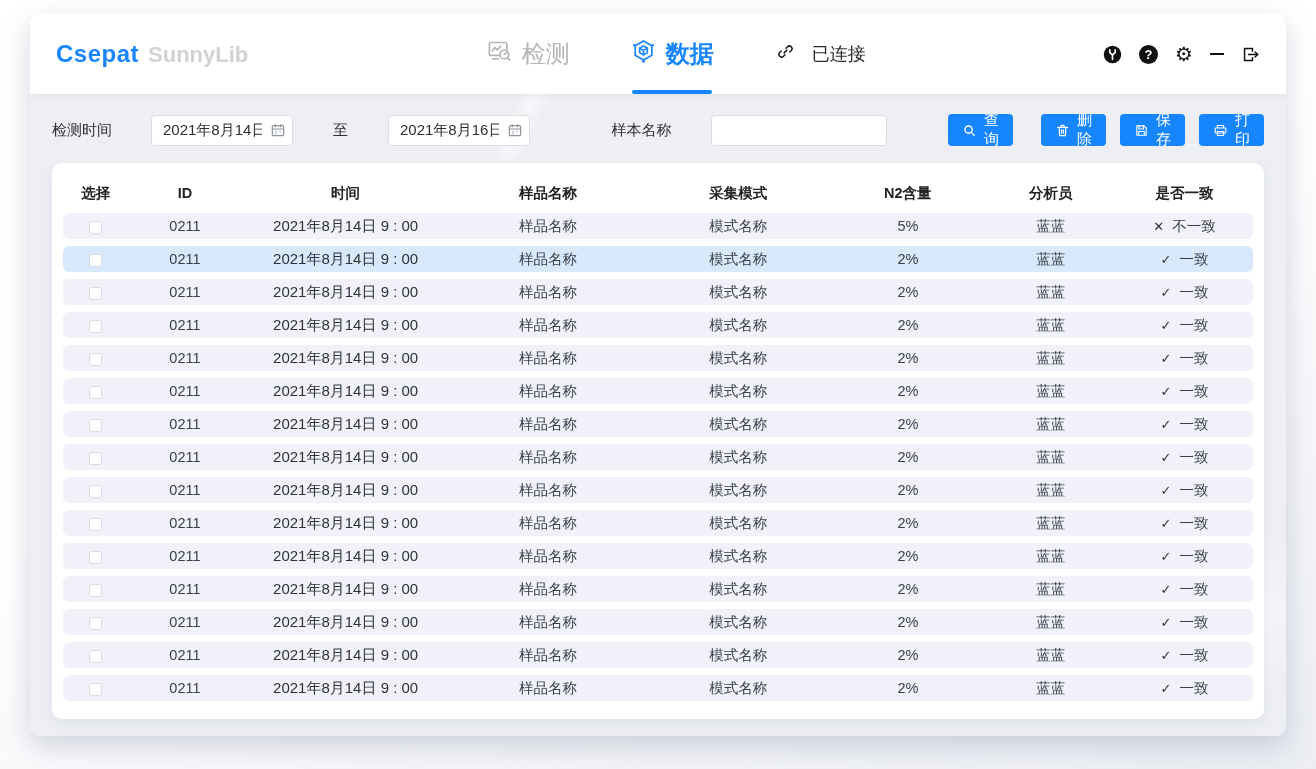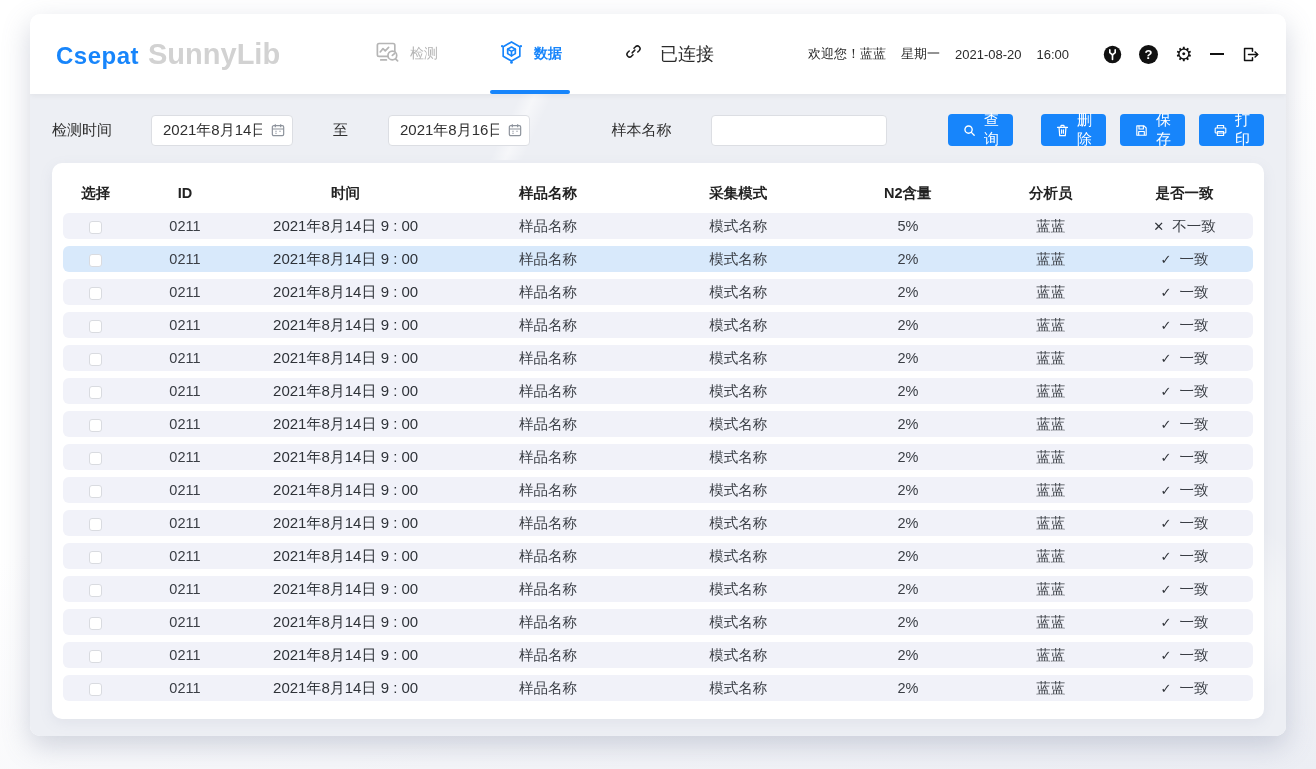--- a/index.html
+++ b/index.html
@@ -10,24 +10,24 @@
   .window { position:absolute; left:30px; top:14px; width:1256px; height:722px;
     background:#fff; border-radius:10px; overflow:hidden;
     box-shadow:0 10px 28px rgba(110,120,150,.30); }
 
   
   .hdr { height:80px; background:#fff; display:flex; align-items:center;
     padding:0 26px; position:relative; z-index:3;
     box-shadow:0 2px 6px rgba(0,0,0,.05); }
   .logo { display:flex; align-items:baseline; cursor:default; }
   .logo-a { font-size:24px; font-weight:800; color:#1785fb; letter-spacing:.5px; }
-  .logo-b { font-size:29px; font-weight:600; color:#d2d2d2; margin-left:9px; }
+  .logo-b { font-size:22px; font-weight:600; color:#d2d2d2; margin-left:9px; }
 
   .nav { display:flex; gap:60px; margin-left:auto; height:100%; align-items:center; }
-  .nav-item { display:flex; align-items:center; gap:9px; font-size:14px;
+  .nav-item { display:flex; align-items:center; gap:9px; font-size:24px;
     color:#b5b5b5; height:100%; position:relative; cursor:pointer; }
   .nav-item.active { color:#1785fb; font-weight:700; }
   .nav-item.active::after { content:''; position:absolute; left:50%;
     transform:translateX(-50%); bottom:0; width:80px; height:4px;
     background:#1785fb; border-radius:2px; }
 
   .conn { display:flex; align-items:center; gap:17px; font-size:18px;
     color:#2b2b2b; margin-left:62px; }
 
   .right { margin-left:auto; display:flex; align-items:center; }
@@ -130,26 +130,20 @@
         <svg width="19" height="19" viewBox="0 0 24 24" fill="none" stroke="#1e1e1e" stroke-width="1.9" stroke-linecap="round" stroke-linejoin="round">
           <path d="M10.3 13.7 L13.7 10.3"></path>
           <path d="M12.6 7.9 l2-2 a3.4 3.4 0 0 1 4.8 4.8 l-2 2"></path>
           <path d="M11.4 16.1 l-2 2 a3.4 3.4 0 0 1 -4.8 -4.8 l2-2"></path>
         </svg>
       </span>
       <span>已连接</span>
     </div>
 
     <div class="right">
-      <div class="welcome-grp">
-        <span>欢迎您！蓝蓝</span>
-        <span>星期一</span>
-        <span>2021-08-20</span>
-        <span>16:00</span>
-      </div>
       <div class="icon-row">
         <span class="ico-btn">
           <svg width="19" height="19" viewBox="0 0 24 24">
             <circle cx="12" cy="12" r="11" fill="#111"></circle>
             <path d="M8.6 6.2 V9.6 L12 12.4 L15.4 9.6 V6.2" stroke="#fff" stroke-width="2.1" fill="none" stroke-linecap="round" stroke-linejoin="round"></path>
             <path d="M12 12.4 V18.2" stroke="#fff" stroke-width="2.1" stroke-linecap="round"></path>
           </svg>
         </span>
         <span class="circ">?</span>
         <span class="gear">⚙</span>

